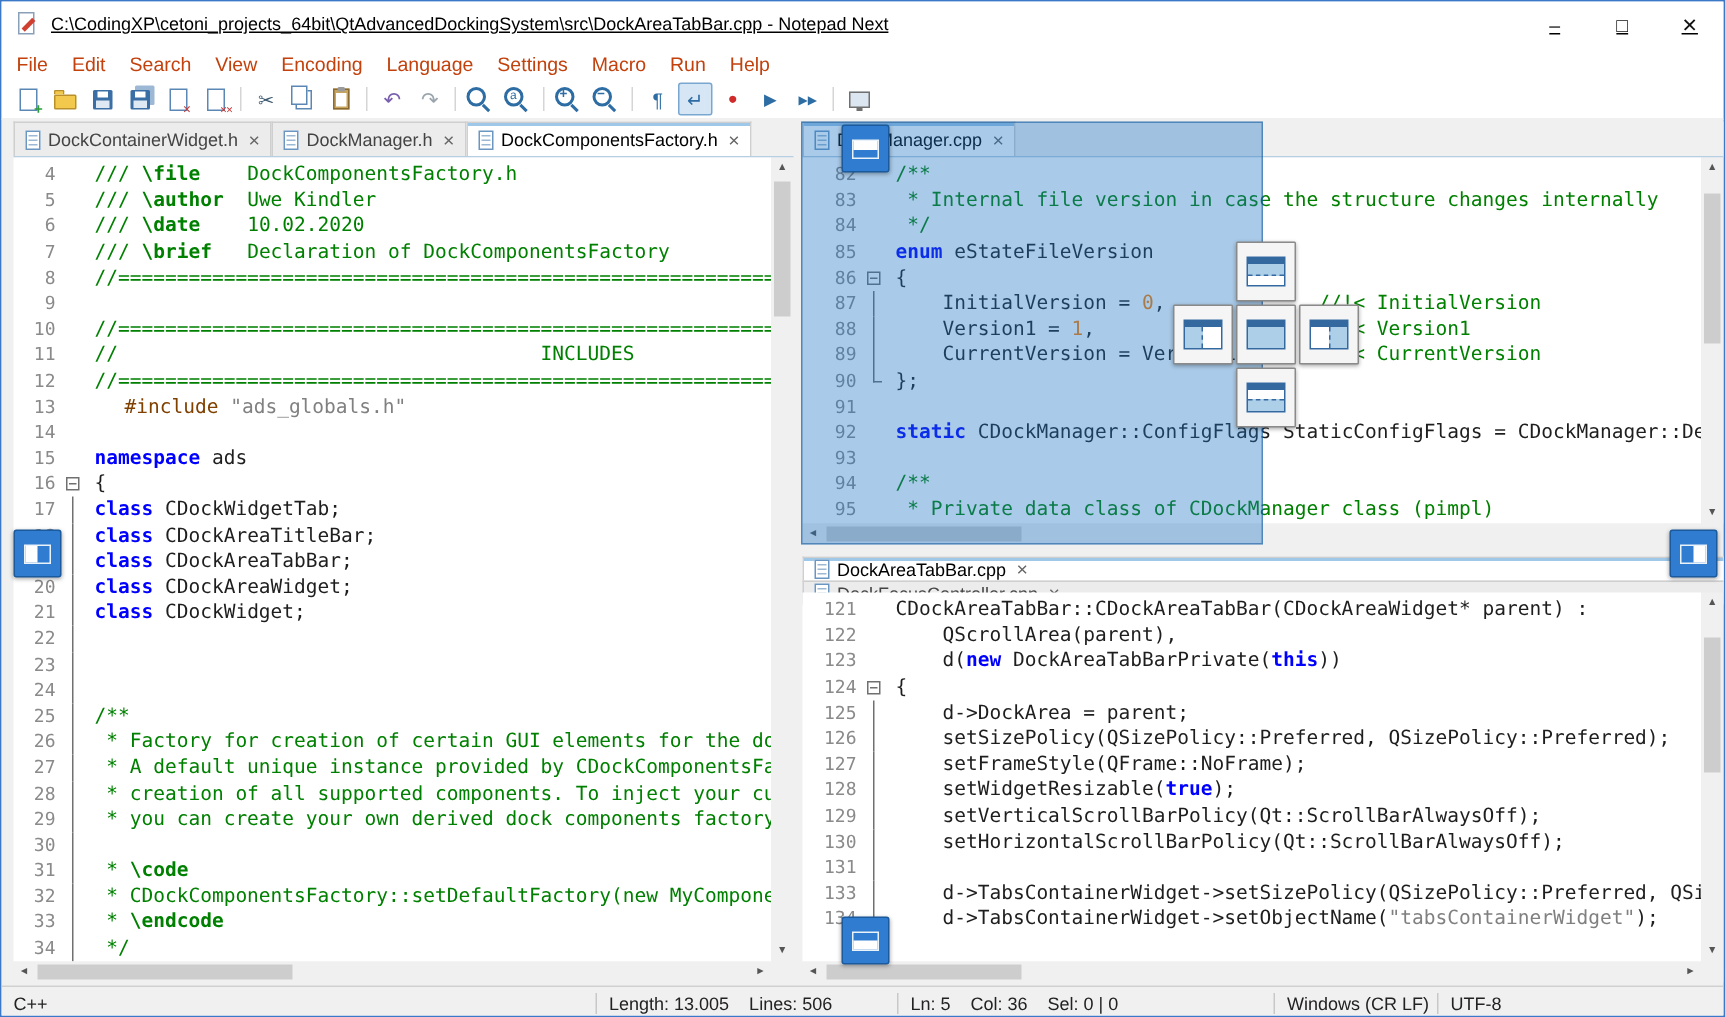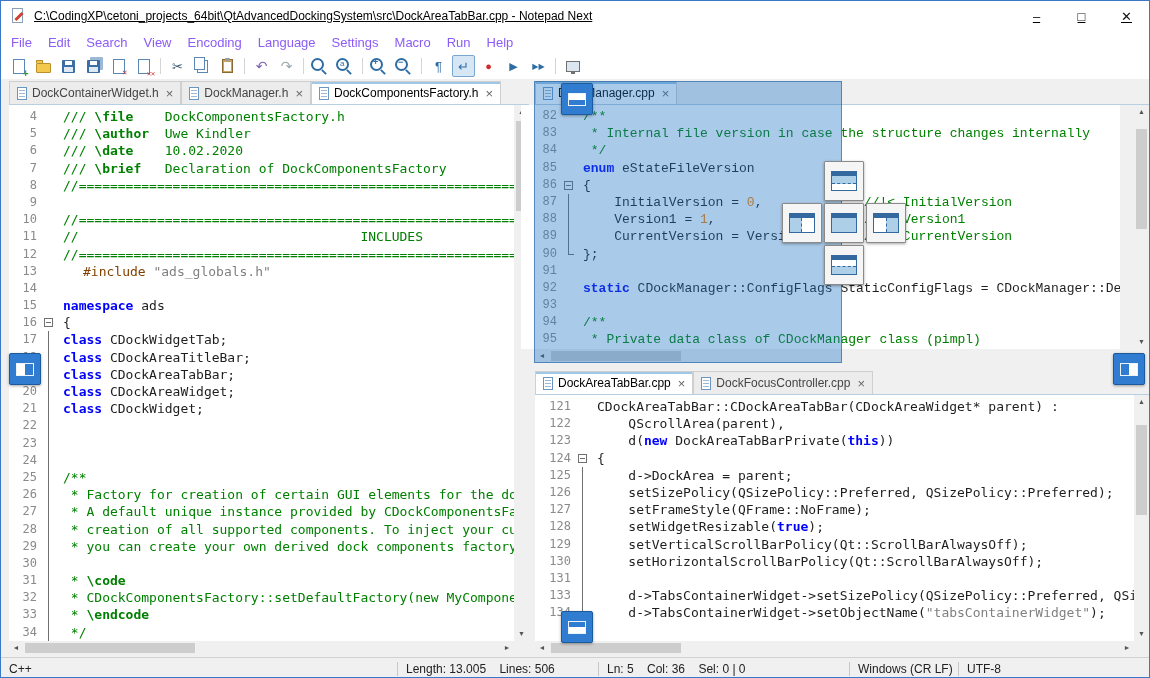--- a/index.html
+++ b/index.html
@@ -9,21 +9,21 @@
   .titlebar{height:30px;display:flex;align-items:center;padding-left:9px;gap:8px;background:#fff;text-decoration:underline;}
   .app-icon{width:16px;height:16px;position:relative;flex:none;}
   .app-icon::before{content:"";position:absolute;left:2px;top:0;width:11px;height:15px;background:#fff;border:1px solid #8aa0b8;box-sizing:border-box;}
   .app-icon::after{content:"";position:absolute;left:4px;top:7px;width:10px;height:3px;background:#d04030;transform:rotate(-45deg);}
   .title-text{font-size:12px;color:#000;white-space:nowrap;}
   .win-controls{margin-left:auto;display:flex;height:100%;}
   .win-btn{width:45px;height:100%;display:flex;align-items:center;justify-content:center;font-size:13px;color:#111;}
 
   
   .menubar{height:22px;display:flex;align-items:center;padding-left:2px;background:#fff;}
-  .menu-item{padding:2px 8px;font-size:13px;color:#8b5cf6;text-align:center;}
+  .menu-item{padding:2px 8px;font-size:13px;color:#c2410c;text-align:center;}
 
   
   .toolbar{height:26px;display:flex;align-items:center;padding-left:6px;gap:2px;background:#fff;border-bottom:1px solid #e3e3e3;}
   .tb-btn{width:23px;height:22px;display:flex;align-items:center;justify-content:center;font-size:12px;border:1px solid transparent;box-sizing:border-box;}
   .tb-btn.pressed{background:#d6e6f5;border:1px solid #7aa7d0;border-radius:2px;}
   .tb-sep{width:1px;height:16px;background:#d5d5d5;margin:0 3px;flex:none;}
   [class*="ic-page"]{position:relative;width:12px;height:15px;border:1px solid #5b87b5;background:#fff;box-sizing:border-box;display:inline-block;}
   .ic-page-new::after{content:"+";position:absolute;right:-5px;bottom:-6px;color:#2e9e3a;font-weight:bold;font-size:10px;}
   .ic-page-close::after{content:"✕";position:absolute;right:-4px;bottom:-4px;color:#c43c3c;font-size:7px;}
   .ic-page-close-all::after{content:"✕✕";position:absolute;right:-6px;bottom:-4px;color:#c43c3c;font-size:6px;letter-spacing:-1px;}
@@ -84,24 +84,24 @@
   .hthumb{position:absolute;top:2px;height:10px;background:#cdcdcd;}
   .sb-corner{position:absolute;width:15px;height:14px;background:#f0f0f0;}
 
   
   #pane-left-tabs{left:8px;top:2px;width:520px;height:24px;}
   #ed-left{left:8px;top:26px;width:505px;height:536px;}
   #vs-left{left:513px;top:26px;height:536px;}
   #hs-left{left:8px;top:562px;width:505px;}
   #corner-left{left:513px;top:562px;}
   #pane-tr-tabs{left:534px;top:2px;width:616px;height:24px;}
-  #ed-tr{left:520px;top:26px;width:599px;height:244px;font-family:Liberation Mono, monospace;}
+  #ed-tr{left:534px;top:26px;width:599px;height:244px;}
   #vs-tr{left:1133px;top:26px;height:244px;}
   #hs-tr{left:534px;top:270px;width:599px;}
-  #pane-br-tabs{left:534px;top:292px;width:616px;height:24px;}
+  #pane-br-tabs{left:534px;top:292px;width:616px;height:24px;flex-direction:column;}
   #ed-br{left:534px;top:316px;width:599px;height:246px;}
   #vs-br{left:1133px;top:316px;height:246px;}
   #hs-br{left:534px;top:562px;width:599px;}
   #corner-br{left:1133px;top:562px;}
 
   
   .drop-overlay{position:absolute;left:533px;top:2px;width:308px;height:282px;background:rgba(30,115,195,0.38);border:1px solid rgba(15,85,155,0.55);box-sizing:border-box;z-index:40;}
   .di{position:absolute;width:38px;height:38px;background:#f5f5f5;border:1px solid #8a8a8a;border-radius:1px;box-shadow:0 1px 3px rgba(0,0,0,.35);display:flex;align-items:center;justify-content:center;z-index:50;}
   .di .pane{width:26px;height:20px;border:1px solid #33699f;background:#fff;position:relative;box-sizing:border-box;}
   .di .pane::before{content:"";position:absolute;left:0;top:0;right:0;height:4px;background:#33699f;}

